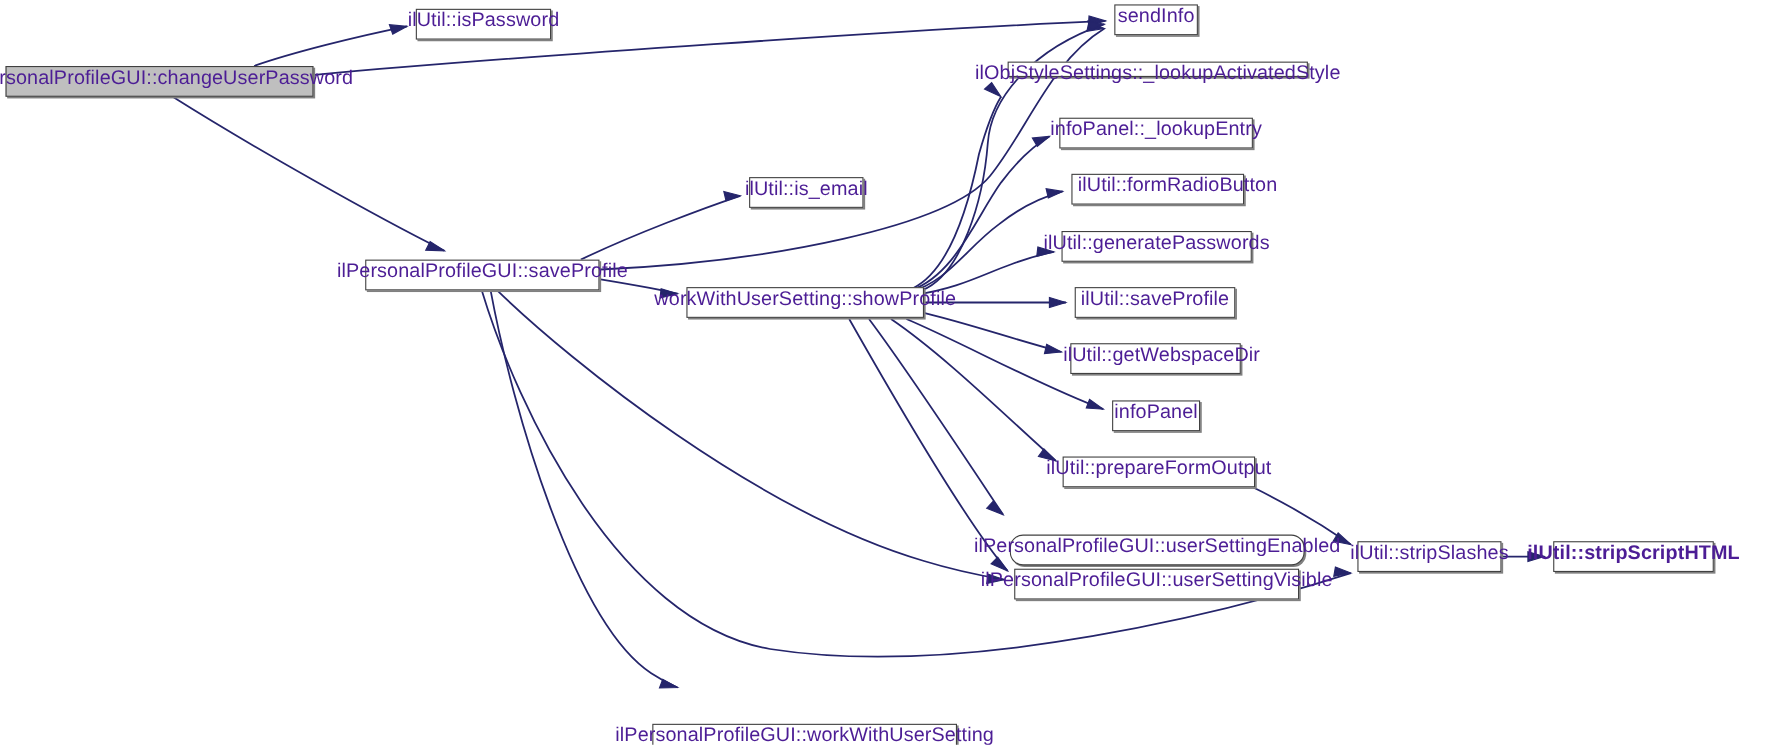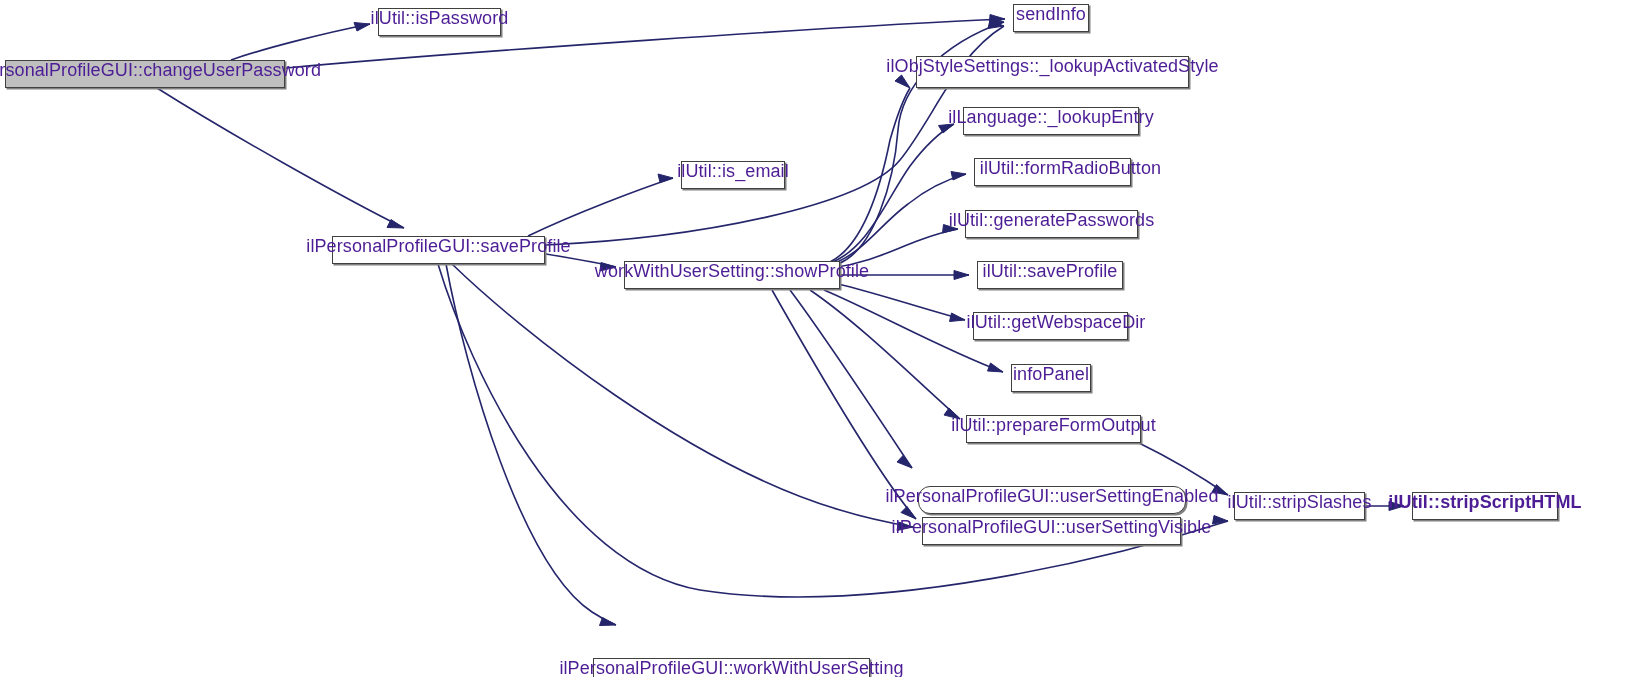--- a/index.html
+++ b/index.html
@@ -156,25 +156,25 @@
   <div id="node-layer">
       <div class="node-box highlight" style="left: 5px; top: 60px; width: 280px; height: 28px;">
         <span class="node-label">ilPersonalProfileGUI::changeUserPassword</span>
       </div>
       <div class="node-box" style="left: 378px; top: 8px; width: 123px; height: 28px;">
         <span class="node-label">ilUtil::isPassword</span>
       </div>
       <div class="node-box" style="left: 1013px; top: 4px; width: 76px; height: 28px;">
         <span class="node-label">sendInfo</span>
       </div>
-      <div class="node-box" style="left: 916px; top: 56px; width: 273px; height: 32px;">
+      <div class="node-box" style="left: 916px; top: 56px; width: 273px; height: 14px;">
         <span class="node-label">ilObjStyleSettings::_lookupActivatedStyle</span>
       </div>
       <div class="node-box" style="left: 963px; top: 107px; width: 176px; height: 28px;">
-        <span class="node-label">ilLanguage::_lookupEntry</span>
+        <span class="node-label">infoPanel::_lookupEntry</span>
       </div>
       <div class="node-box" style="left: 974px; top: 158px; width: 157px; height: 28px; padding-left: 36px;">
         <span class="node-label">ilUtil::formRadioButton</span>
       </div>
       <div class="node-box" style="left: 965px; top: 210px; width: 173px; height: 28px;">
         <span class="node-label">ilUtil::generatePasswords</span>
       </div>
       <div class="node-box" style="left: 681px; top: 161px; width: 104px; height: 28px;">
         <span class="node-label">ilUtil::is_email</span>
       </div>

